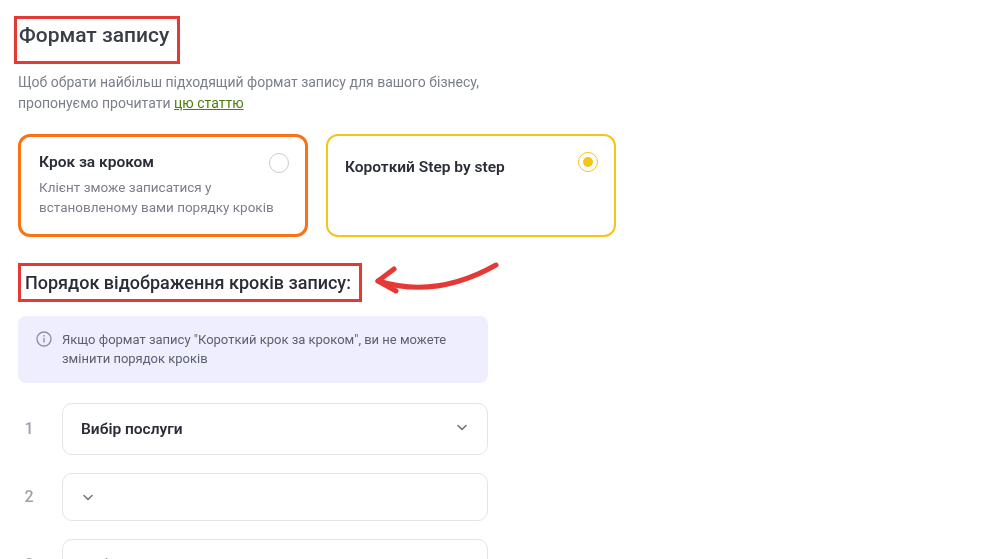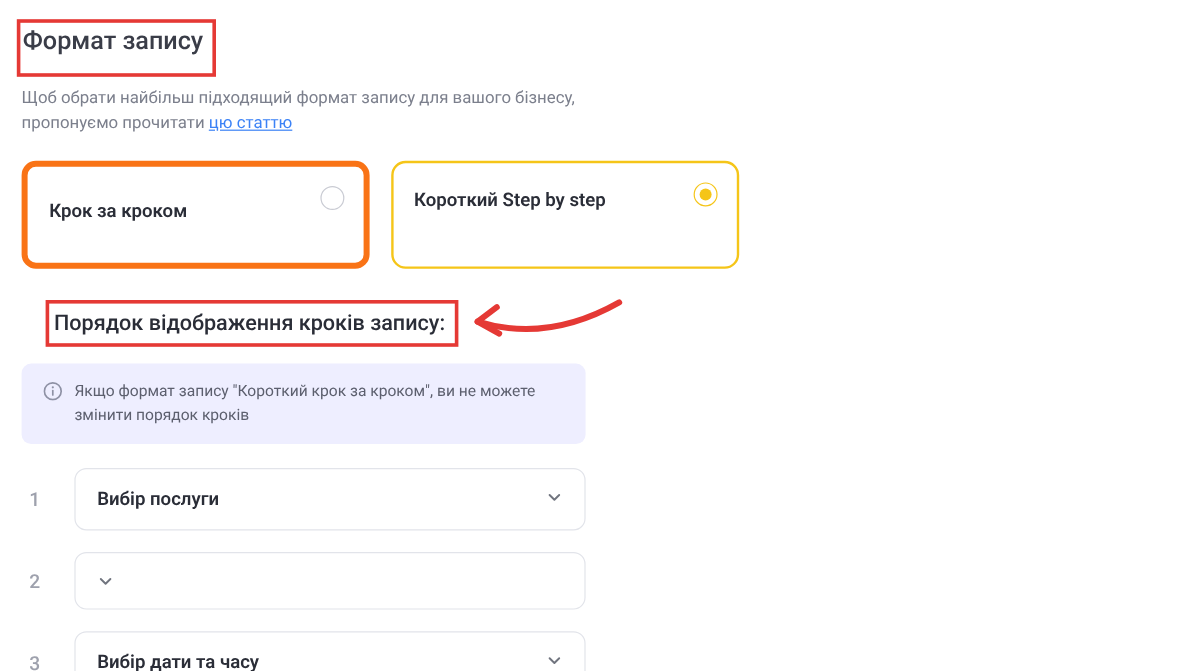--- a/index.html
+++ b/index.html
@@ -31,33 +31,33 @@
       left: -4px;
     }
     .intro-text {
       font-size: 14px;
       color: #7b7f8c;
       line-height: 1.5;
       max-width: 470px;
       margin-bottom: 20px;
     }
     .intro-text a {
-      color: #3b82f6;
+      color: #4d7c0f;
       margin-top: 12px;
     }
     .format-cards {
       display: flex;
       gap: 18px;
       margin-bottom: 26px;
     }
     .format-card {
       flex: 1;
-      border: 5px solid #f97316;
+      border: 3px solid #f97316;
       border-radius: 12px;
-      padding: 28px 18px;
+      padding: 16px 18px;
       position: relative;
       cursor: pointer;
       max-width: 290px;
     }
     .format-card.selected {
       border: 2px solid #f5c518;
       padding: 22px 17px;
     }
     .card-title {
       font-size: 15.5px;
@@ -91,21 +91,20 @@
       width: 10px;
       height: 10px;
       background: #f5c518;
       border-radius: 50%;
     }
     .subtitle-row {
       display: flex;
       align-items: flex-end;
       margin-bottom: 14px;
       position: relative;
-      margin-left: 20px;
     }
     .subtitle {
       font-size: 18px;
       font-weight: 500;
       color: #2a2d37;
     }
     .highlight-box-2 {
       border: 3px solid #e53935;
       display: inline-block;
       padding: 6px 8px 6px 4px;
@@ -178,20 +177,21 @@
   <h2 class="section-title">Формат запису</h2>
 </div>
 
 <p class="intro-text">
   <span>Щоб обрати найбільш підходящий формат запису для вашого бізнесу, пропонуємо прочитати </span><a href="#">цю статтю</a>
 </p>
 
 <div class="format-cards">
   <div class="format-card">
     <div class="card-title">Крок за кроком</div>
+    <div class="card-desc">Клієнт зможе записатися у встановленому вами порядку кроків</div>
     <div class="radio"></div>
   </div>
   <div class="format-card selected">
     <div class="card-title">Короткий Step by step</div>
     <div class="radio checked"></div>
   </div>
 </div>
 
 <div class="subtitle-row">
   <div class="highlight-box-2">

